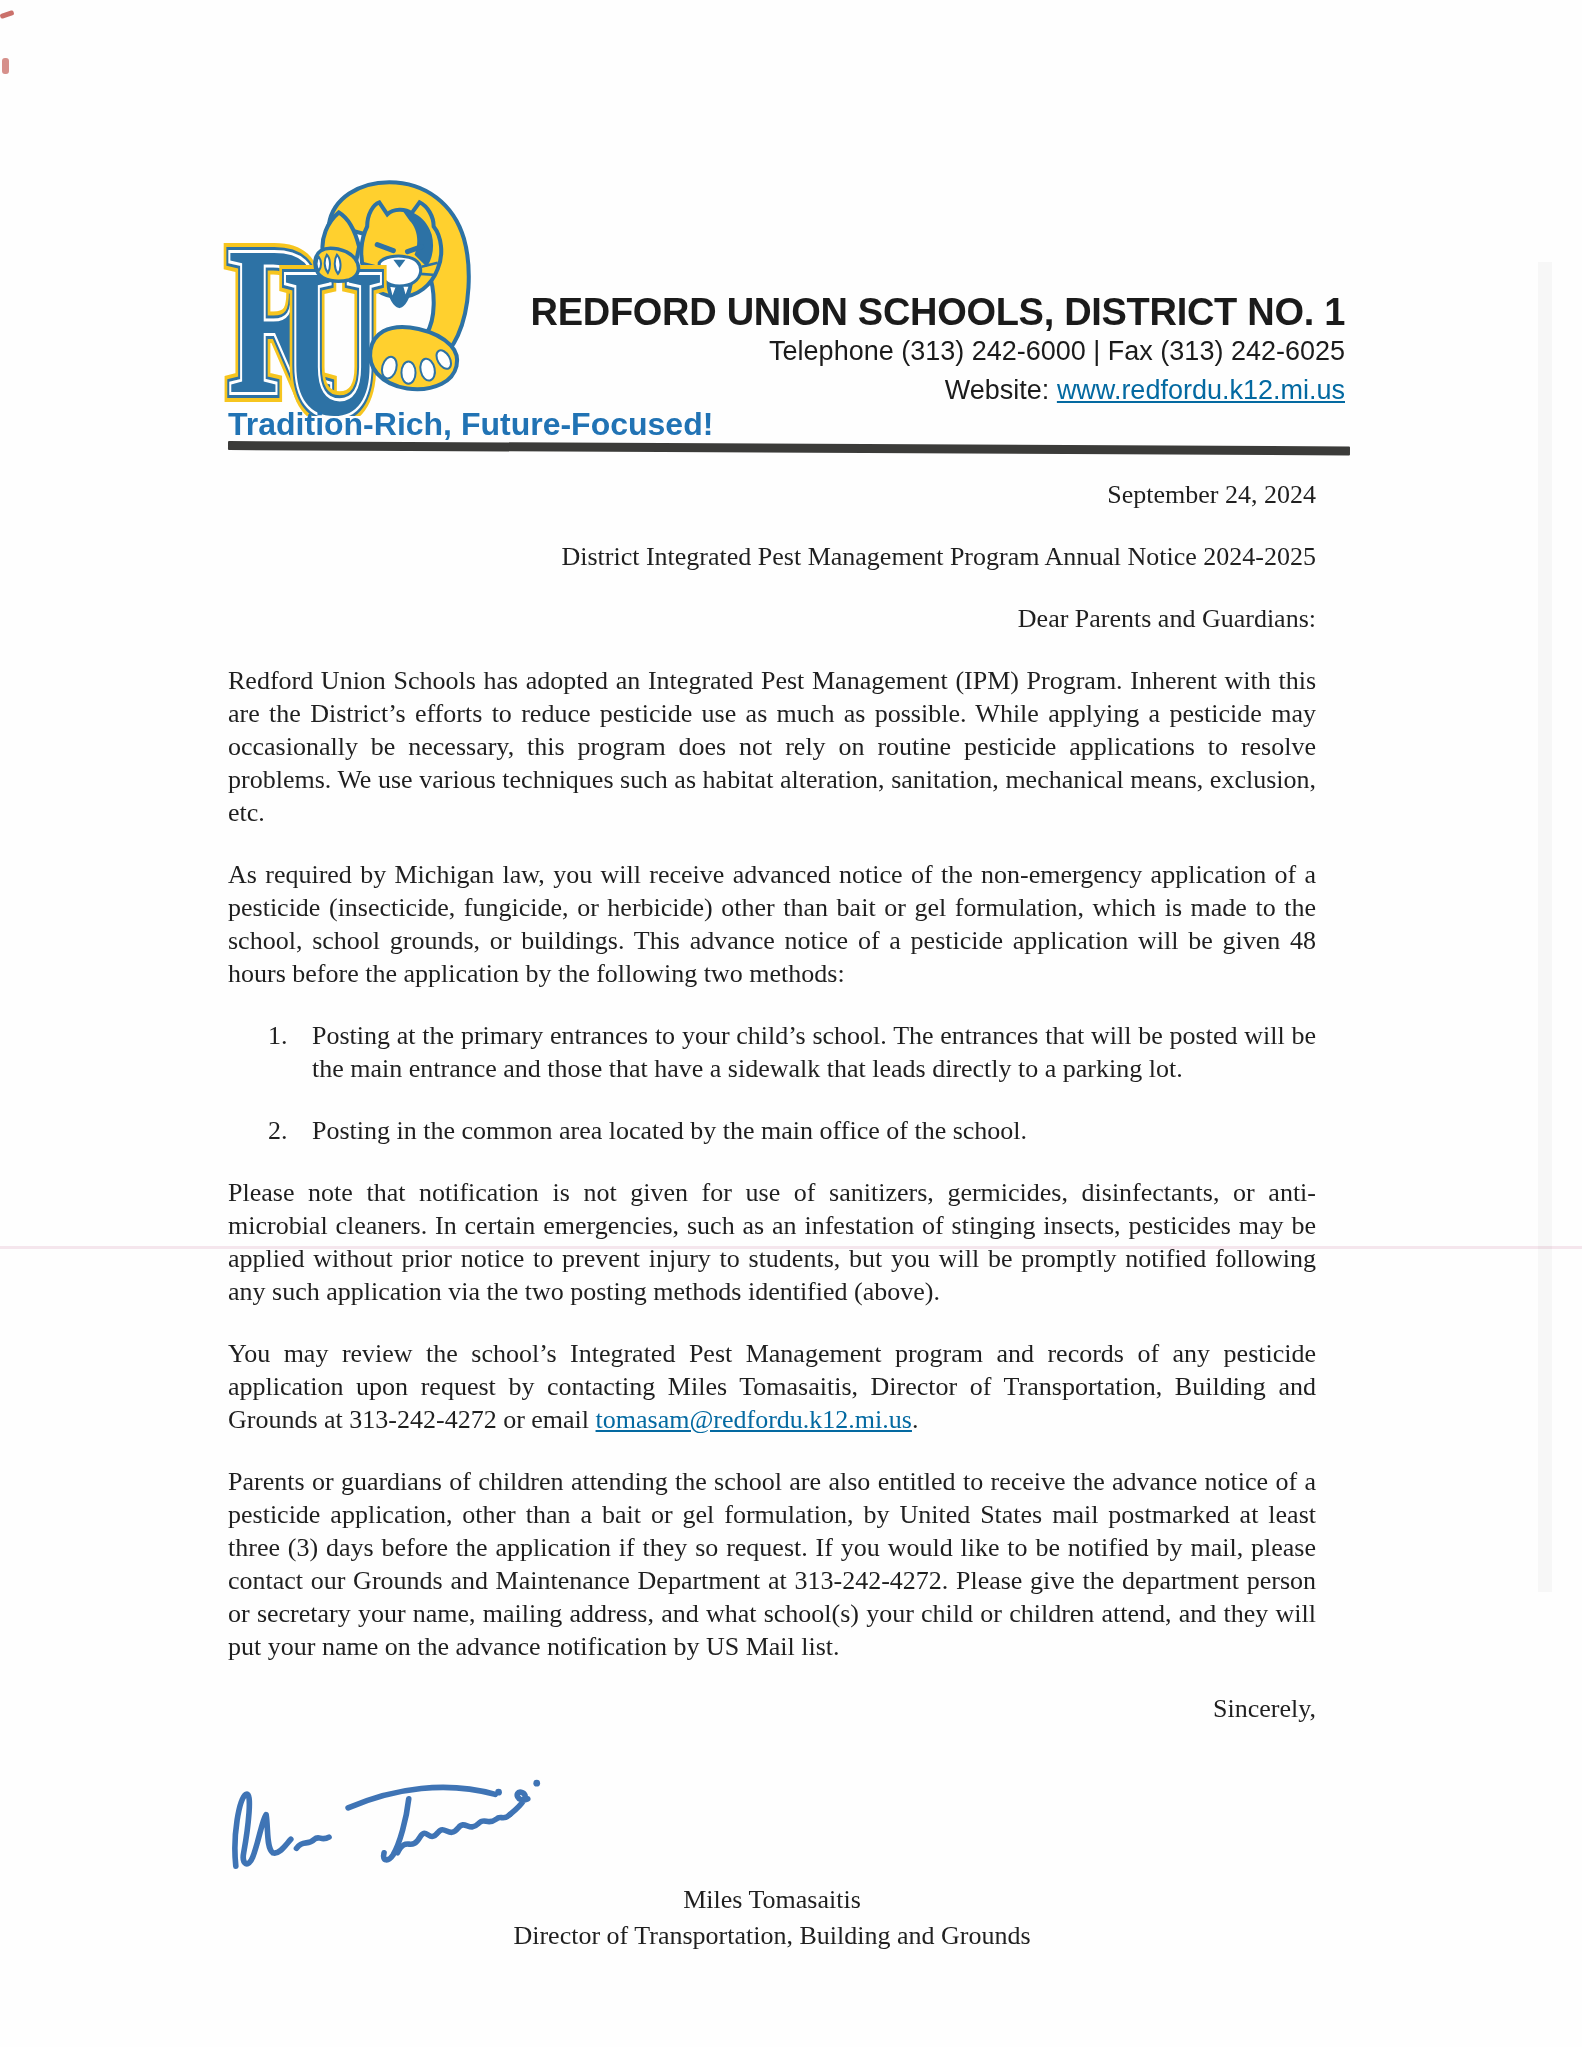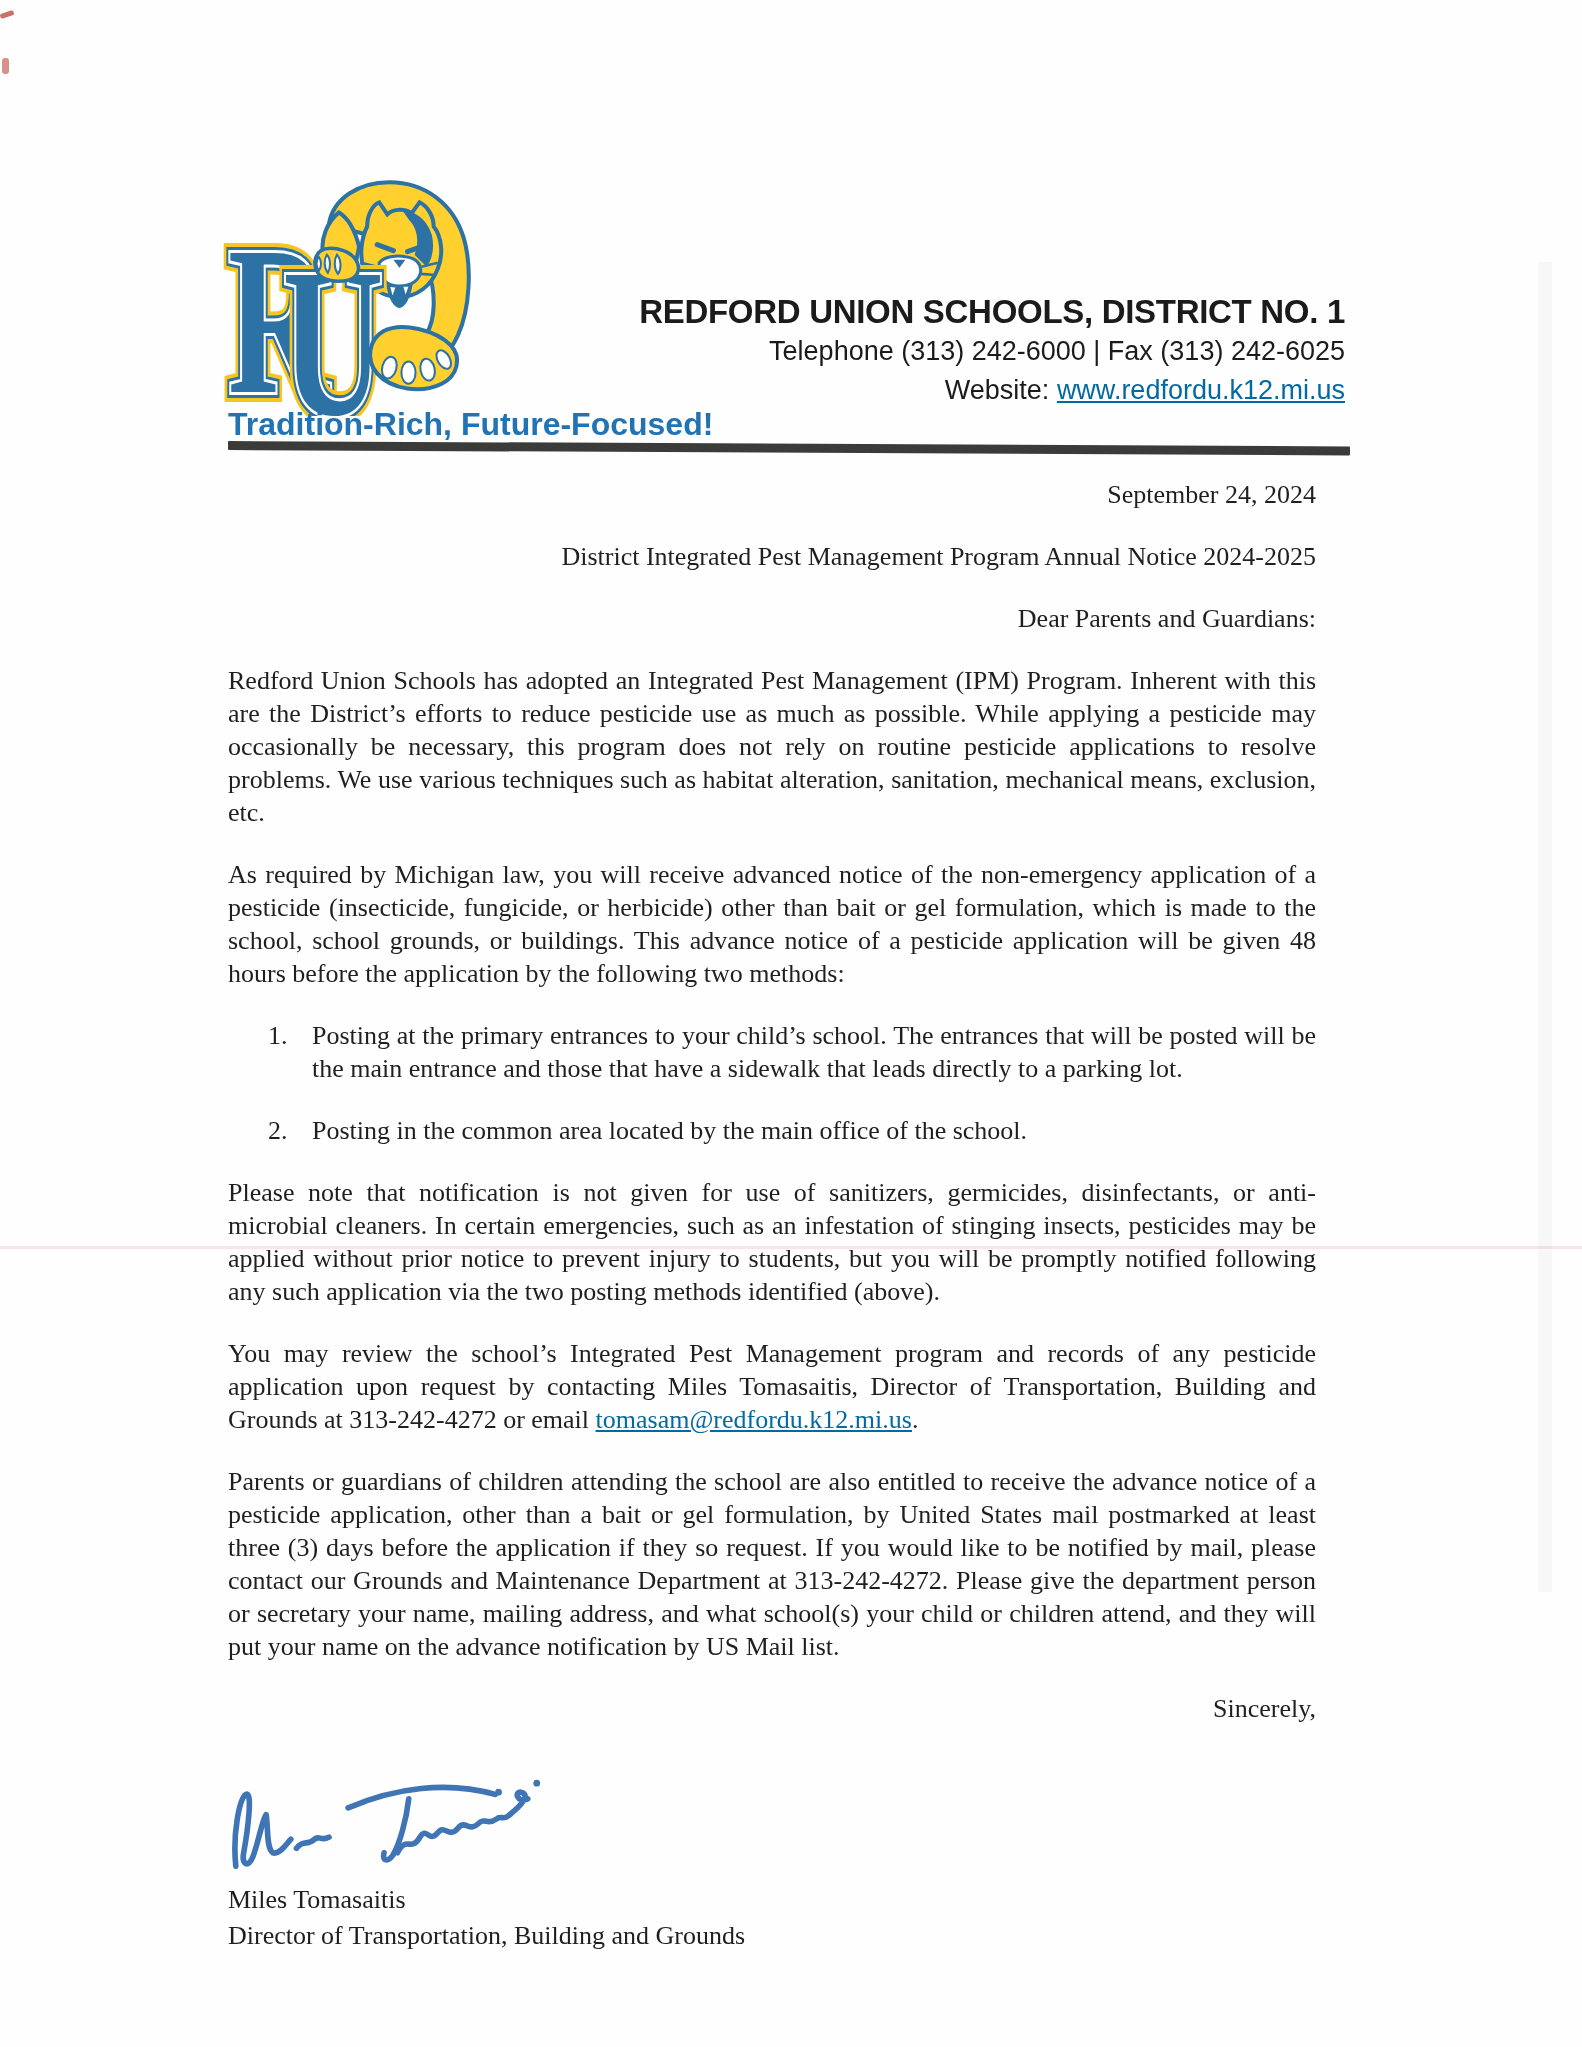--- a/index.html
+++ b/index.html
@@ -3,39 +3,39 @@
 <meta charset="utf-8">
 <style>
   html,body{margin:0;padding:0;background:#ffffff;}
   .page{position:relative;width:1582px;height:2047px;background:#fefefe;overflow:hidden;
         font-family:"Liberation Serif", serif;color:#222;}
 
   
   .logo{position:absolute;left:220px;top:162px;width:254px;height:254px;}
   .header-right{position:absolute;top:292px;right:237px;text-align:right;
                 font-family:"Liberation Sans", sans-serif;color:#1b1b1b;}
-  .org{font-size:33px;font-weight:bold;line-height:40px;letter-spacing:-0.3px;}
+  .org{font-size:38px;font-weight:bold;line-height:40px;letter-spacing:-0.3px;}
   .hline{font-size:27px;line-height:39px;}
   .link{color:#0369a1;text-decoration:underline;cursor:pointer;}
   .tagline{position:absolute;left:228px;top:406px;font-family:"Liberation Sans", sans-serif;
            font-weight:bold;font-size:32px;color:#2173b4;}
   .bar{position:absolute;left:228px;top:441px;width:1122px;height:9px;background:#3b3b39;
        transform:rotate(0.28deg);transform-origin:left center;border-radius:1px;}
 
   
   .content{position:absolute;left:228px;top:478px;width:1088px;
            font-size:26px;line-height:33px;text-align:justify;color:#1f1f1f;}
   .block{margin:0 0 29px 0;}
   .tal{text-align:right;margin-left:20px;}
   .subject{font-weight:normal;}
   .list-item{display:flex;margin:0 0 29px 40px;}
   .list-num{flex:0 0 44px;}
   .list-text{flex:1;text-align:justify;}
   .sig-svg{display:block;margin:6px 0 0 -6px;}
-  .signer{line-height:36px;text-align:left;margin:0;}
+  .signer{line-height:36px;text-align:center;margin:0;}
 
   
   .art{position:absolute;pointer-events:none;}
   .art-red1{left:0;top:12px;width:14px;height:5px;background:#b5342c;opacity:.7;
             transform:rotate(-18deg);border-radius:2px;}
   .art-red2{left:2px;top:58px;width:7px;height:16px;background:#b5342c;opacity:.55;border-radius:3px;}
   .art-pink{left:0;top:1246px;width:1582px;height:3px;background:rgba(222,170,195,.28);}
   .art-edge{left:1538px;top:262px;width:14px;height:1330px;background:rgba(110,110,110,.05);}
 </style>
 </head>

